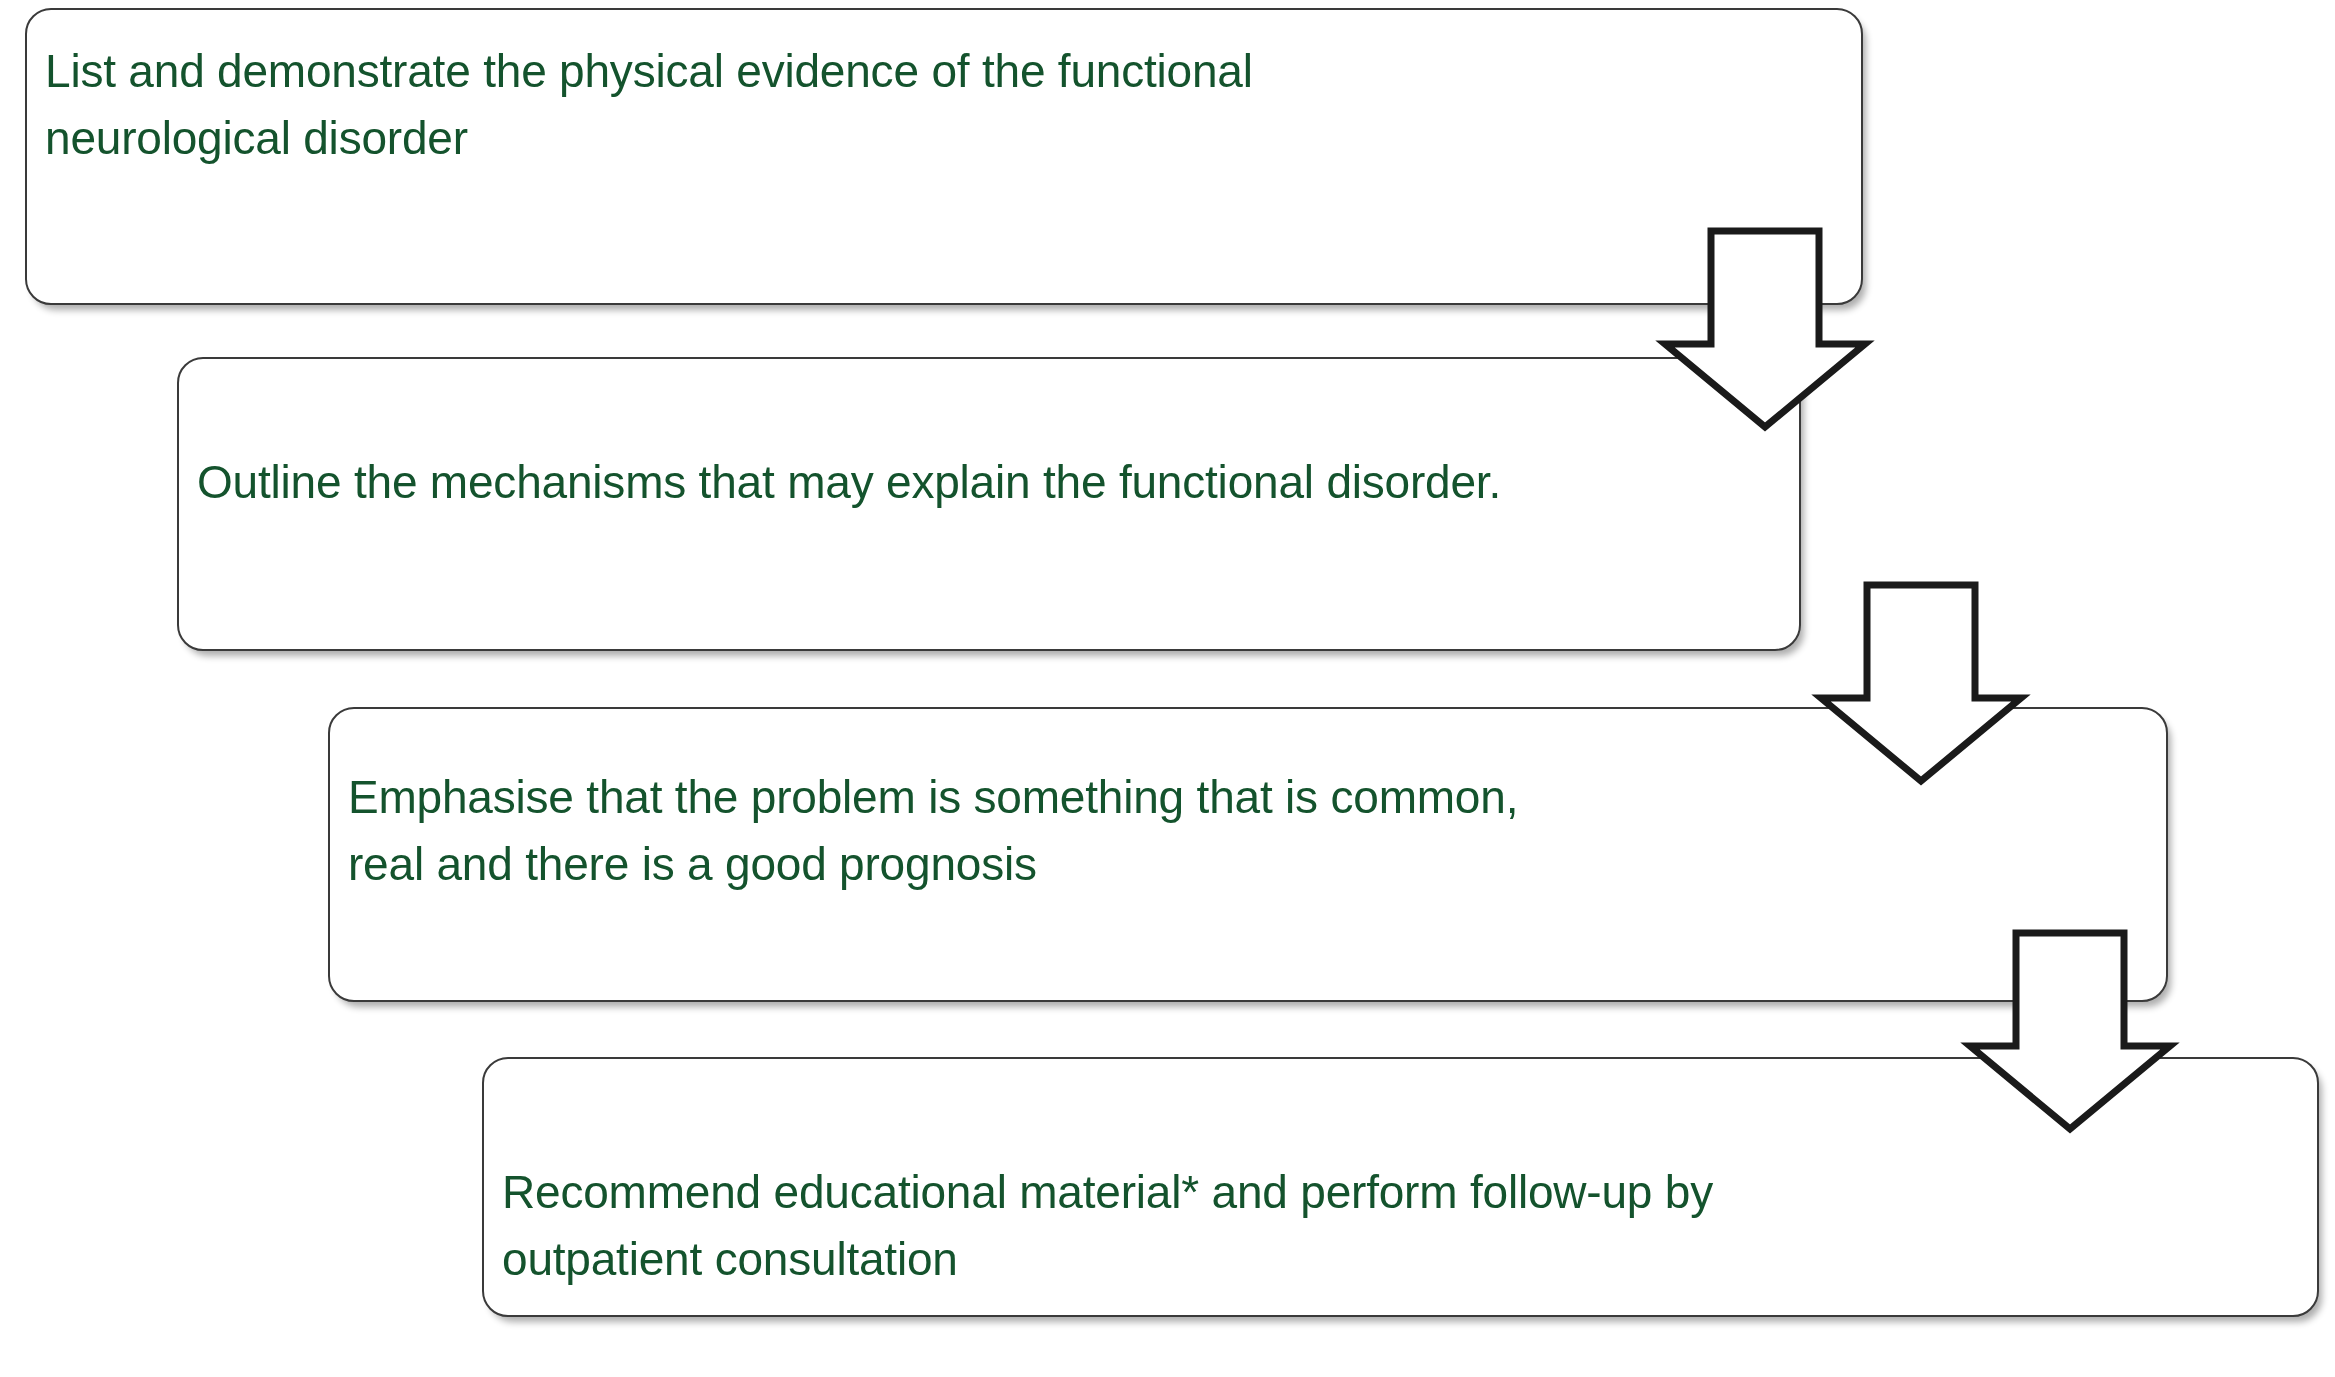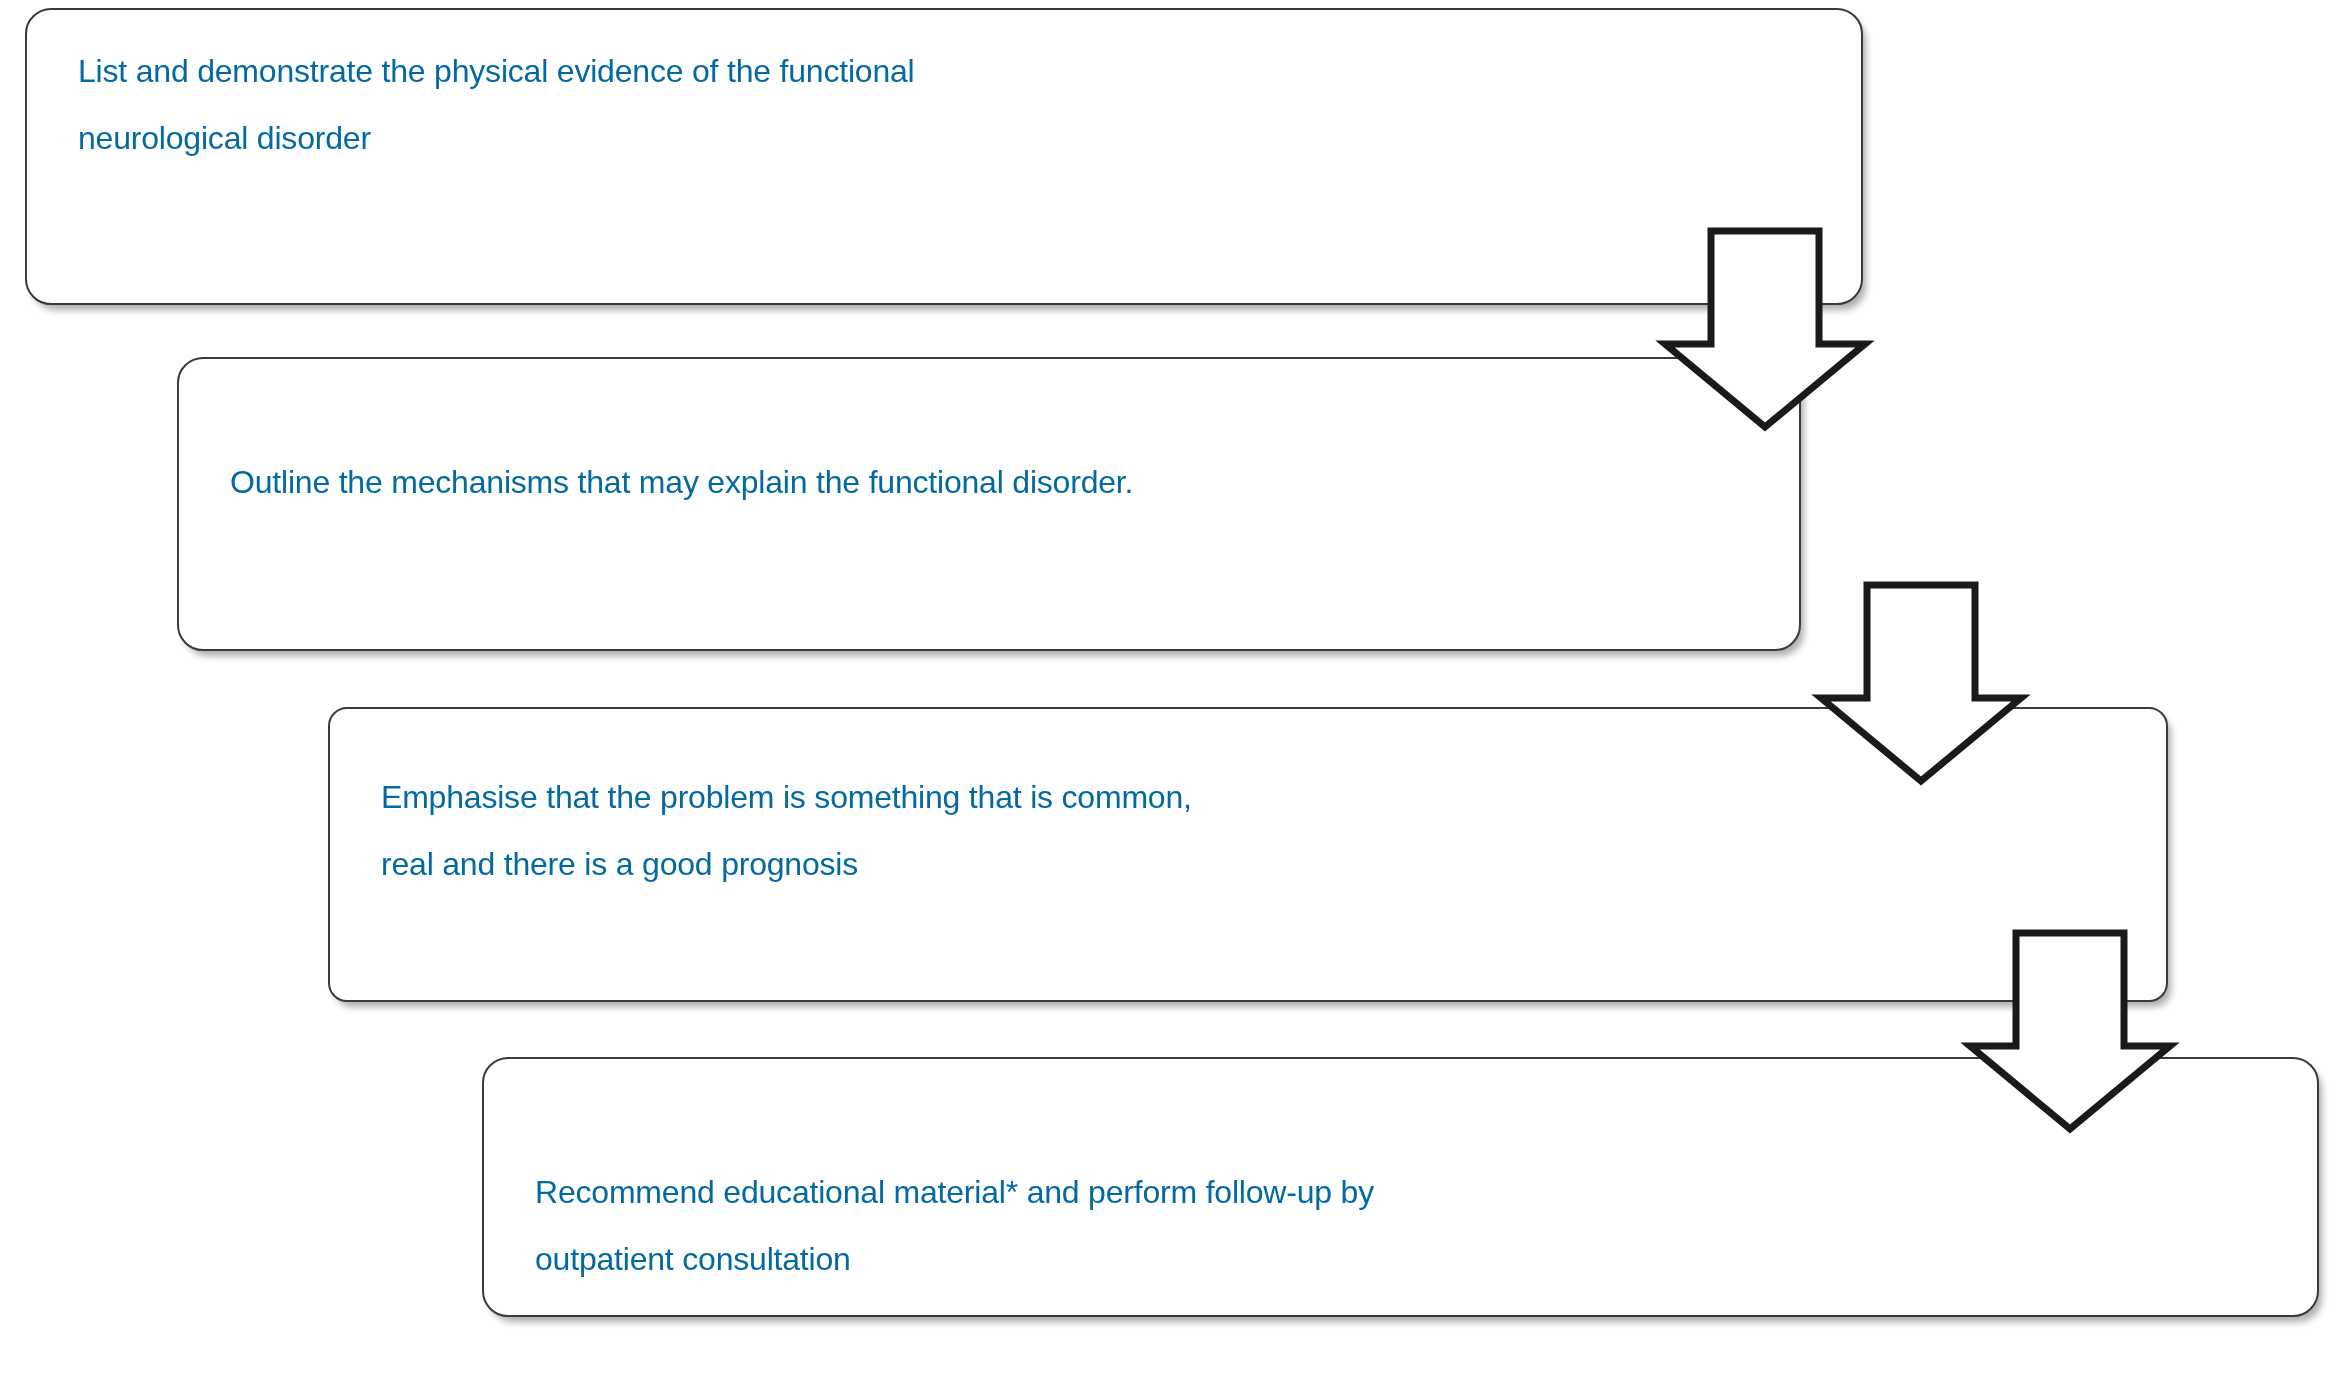--- a/index.html
+++ b/index.html
@@ -21,25 +21,25 @@
     position: absolute;
     box-sizing: border-box;
     background: #ffffff;
     border: 2px solid #3a3a3a;
     border-radius: 26px;
     box-shadow: 5px 7px 7px -2px rgba(0,0,0,0.32);
     z-index: 1;
   }
   .flow-box .box-text {
     position: absolute;
-    left: 51px;
+    left: 18px;
     right: 24px;
-    font-size: 32px;
+    font-size: 46px;
     line-height: 67px;
-    color: #0369a1;
+    color: #14532d;
     letter-spacing: -0.2px;
     white-space: pre-line;
   }
   #box-1 .box-text { top: 28px; }
   #box-2 .box-text { top: 90px; }
   #box-3 .box-text { top: 55px; }
   #box-4 .box-text { top: 100px; }
 
   .flow-arrow {
     position: absolute;
@@ -68,21 +68,21 @@
   </svg>
 
   <div class="flow-box" id="box-2" style="left:177px; top:357px; width:1624px; height:294px;padding-left:32px;">
     <div class="box-text">Outline the mechanisms that may explain the functional disorder.</div>
   </div>
 
   <svg class="flow-arrow" id="arrow-2" style="left:1815px; top:581px; width:212px; height:206px;" viewBox="0 0 212 206">
     <polygon points="52,4 160,4 160,117 206,117 106,200 6,117 52,117"></polygon>
   </svg>
 
-  <div class="flow-box" id="box-3" style="left:328px; top:707px; width:1840px; height:295px;border-radius:19px;">
+  <div class="flow-box" id="box-3" style="left:328px; top:707px; width:1840px; height:295px;">
     <div class="box-text">Emphasise that the problem is something that is common,
 real and there is a good prognosis</div>
   </div>
 
   <svg class="flow-arrow" id="arrow-3" style="left:1964px; top:929px; width:212px; height:206px;" viewBox="0 0 212 206">
     <polygon points="52,4 160,4 160,117 206,117 106,200 6,117 52,117"></polygon>
   </svg>
 
   <div class="flow-box" id="box-4" style="left:482px; top:1057px; width:1837px; height:260px;">
     <div class="box-text">Recommend educational material* and perform follow-up by

